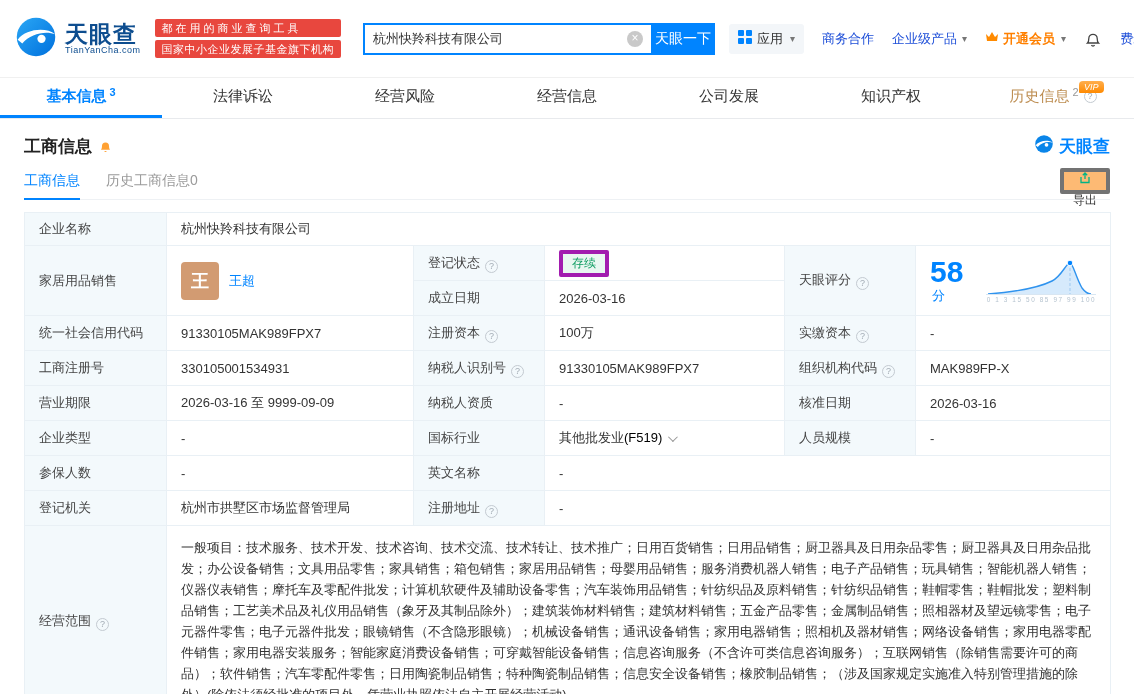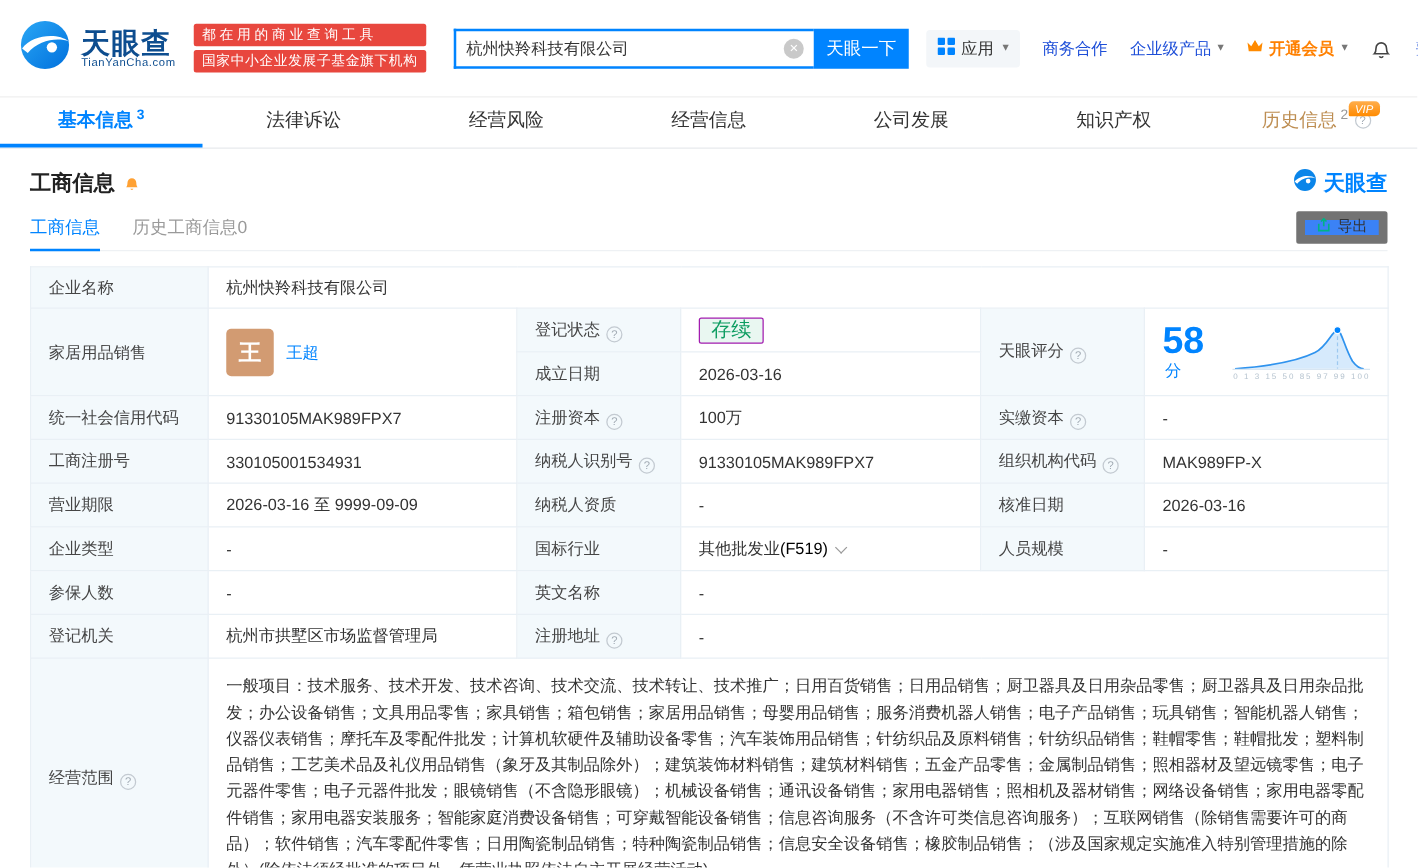--- a/index.html
+++ b/index.html
@@ -19,21 +19,21 @@
 
   .search-area { display:flex; flex-direction:column; margin-left:8px; }
   .search-tabs { display:flex; align-items:flex-end; gap:22px; font-size:12px; height:23px; padding-left:1px; }
   .search-tab { color:#222; padding-bottom:4px; cursor:pointer; }
   .search-tab.active { background:#0084ff; color:#fff; padding:4px 11px; border-radius:2px 2px 0 0; font-weight:bold; }
   .search-row { display:flex; height:32px; }
   .search-box { width:288px; border:2px solid #0084ff; border-right:none; display:flex; align-items:center; background:#fff; padding:0 8px; }
   .search-box input { border:none; outline:none; flex:1; font-size:13px; color:#333; background:transparent; font-family:inherit; }
   .clear-btn { width:16px; height:16px; border-radius:50%; background:#c9c9c9; color:#fff; font-size:12px; line-height:15px; text-align:center; cursor:pointer; flex:none; }
   .clear-btn::before { content:"×"; }
-  .search-btn { width:76px; background:#0084ff; color:#fff; border:none; font-size:14px; cursor:pointer; font-family:inherit; }
+  .search-btn { width:64px; background:#0084ff; color:#fff; border:none; font-size:14px; cursor:pointer; font-family:inherit; }
 
   .top-nav { margin-left:auto; display:flex; align-items:center; gap:18px; font-size:13px; white-space:nowrap; }
   .nav-apps { display:flex; align-items:center; gap:5px; background:#f3f6f9; border-radius:3px; padding:6px 9px; cursor:pointer; }
   .nav-link { color:#1d4ed8; cursor:pointer; display:flex; align-items:center; gap:3px; }
   .nav-vip { color:#ff8000; font-weight:bold; cursor:pointer; display:flex; align-items:center; gap:4px; }
   .caret::after { content:"▾"; font-size:10px; color:#777; margin-left:2px; }
   .nav-bell { cursor:pointer; display:flex; align-items:center; }
 
   
   .main-tabs { display:flex; height:42px; border-top:1px solid #f0f0f0; border-bottom:1px solid #e8eaed; background:#fff; }
@@ -52,31 +52,31 @@
   .section-title { font-size:17px; font-weight:bold; color:#222; }
   .section-bell { margin-left:6px; display:flex; }
   .watermark { margin-left:auto; display:flex; align-items:center; gap:5px; }
   .watermark-name { font-size:17px; font-weight:bold; color:#0084ff; }
 
   .subtab-row { margin:4px 24px 0; display:flex; align-items:center; gap:26px; height:38px; border-bottom:1px solid #eef1f4; font-size:14px; }
   .subtab { cursor:pointer; position:relative; height:100%; display:flex; align-items:center; }
   .subtab.active { color:#0084ff; }
   .subtab.active::after { content:""; position:absolute; left:0; right:0; bottom:-1px; height:2px; background:#0084ff; }
   .subtab.inactive { color:#9a9a9a; }
-  .export-btn { margin-left:auto; display:flex; align-items:center; gap:5px; border:7px solid #737373; border-radius:2px; height:26px; padding:0 9px; font-size:12px; color:#333; background:#3b82f6; cursor:pointer; }
+  .export-btn { margin-left:auto; display:flex; align-items:center; gap:5px; border:4px solid #737373; border-radius:2px; height:26px; padding:0 9px; font-size:12px; color:#333; background:#fdba74; cursor:pointer;flex-direction:column; }
 
   
   .info-table { margin:12px 24px 0; width:1086px; border-collapse:collapse; table-layout:fixed; }
   .info-table td { border:1px solid #e9f0f5; padding:0 14px; height:35px; font-size:13px; color:#333; }
   .info-table td.lbl { background:#f3f9fc; color:#454545; }
   .row-first td { height:33px; }
   .rep-wrap { display:flex; align-items:center; gap:10px; }
   .avatar { width:38px; height:38px; border-radius:4px; background:#d29b72; color:#fff; font-size:18px; font-weight:bold; display:flex; align-items:center; justify-content:center; flex:none; }
   .rep-link { color:#0084ff; cursor:pointer; text-decoration:none; }
-  .badge-green { display:inline-block; font-size:16px; color:#0f9d62; background:#e9f7f1; border:1px solid #a21caf; border-radius:2px; padding:1px 9px; line-height:17px; }
+  .badge-green { display:inline-block; font-size:12px; color:#0f9d62; background:#e9f7f1; border:4px solid #a21caf; border-radius:2px; padding:1px 9px; line-height:17px; }
   .score-wrap { display:flex; align-items:center; gap:10px; }
   .score-num { font-size:30px; font-weight:bold; color:#0084ff; line-height:1; }
   .score-unit { font-size:13px; color:#0084ff; margin-left:2px; }
   .score-chart { display:flex; flex-direction:column; align-items:center; }
   .score-ticks { font-size:8px; color:#b5c3cf; letter-spacing:2px; transform:scale(.8); white-space:nowrap; margin-top:-2px; }
   .muted { color:#000000; }
   .chev { display:inline-block; width:7px; height:7px; border-right:1.5px solid #999; border-bottom:1.5px solid #999; transform:rotate(45deg) translateY(-2px); margin-left:6px; }
   .industry-val { cursor:pointer; }
   .scope-cell { height:auto !important; padding:11px 14px !important; line-height:21px; text-align:left; }
 </style>

